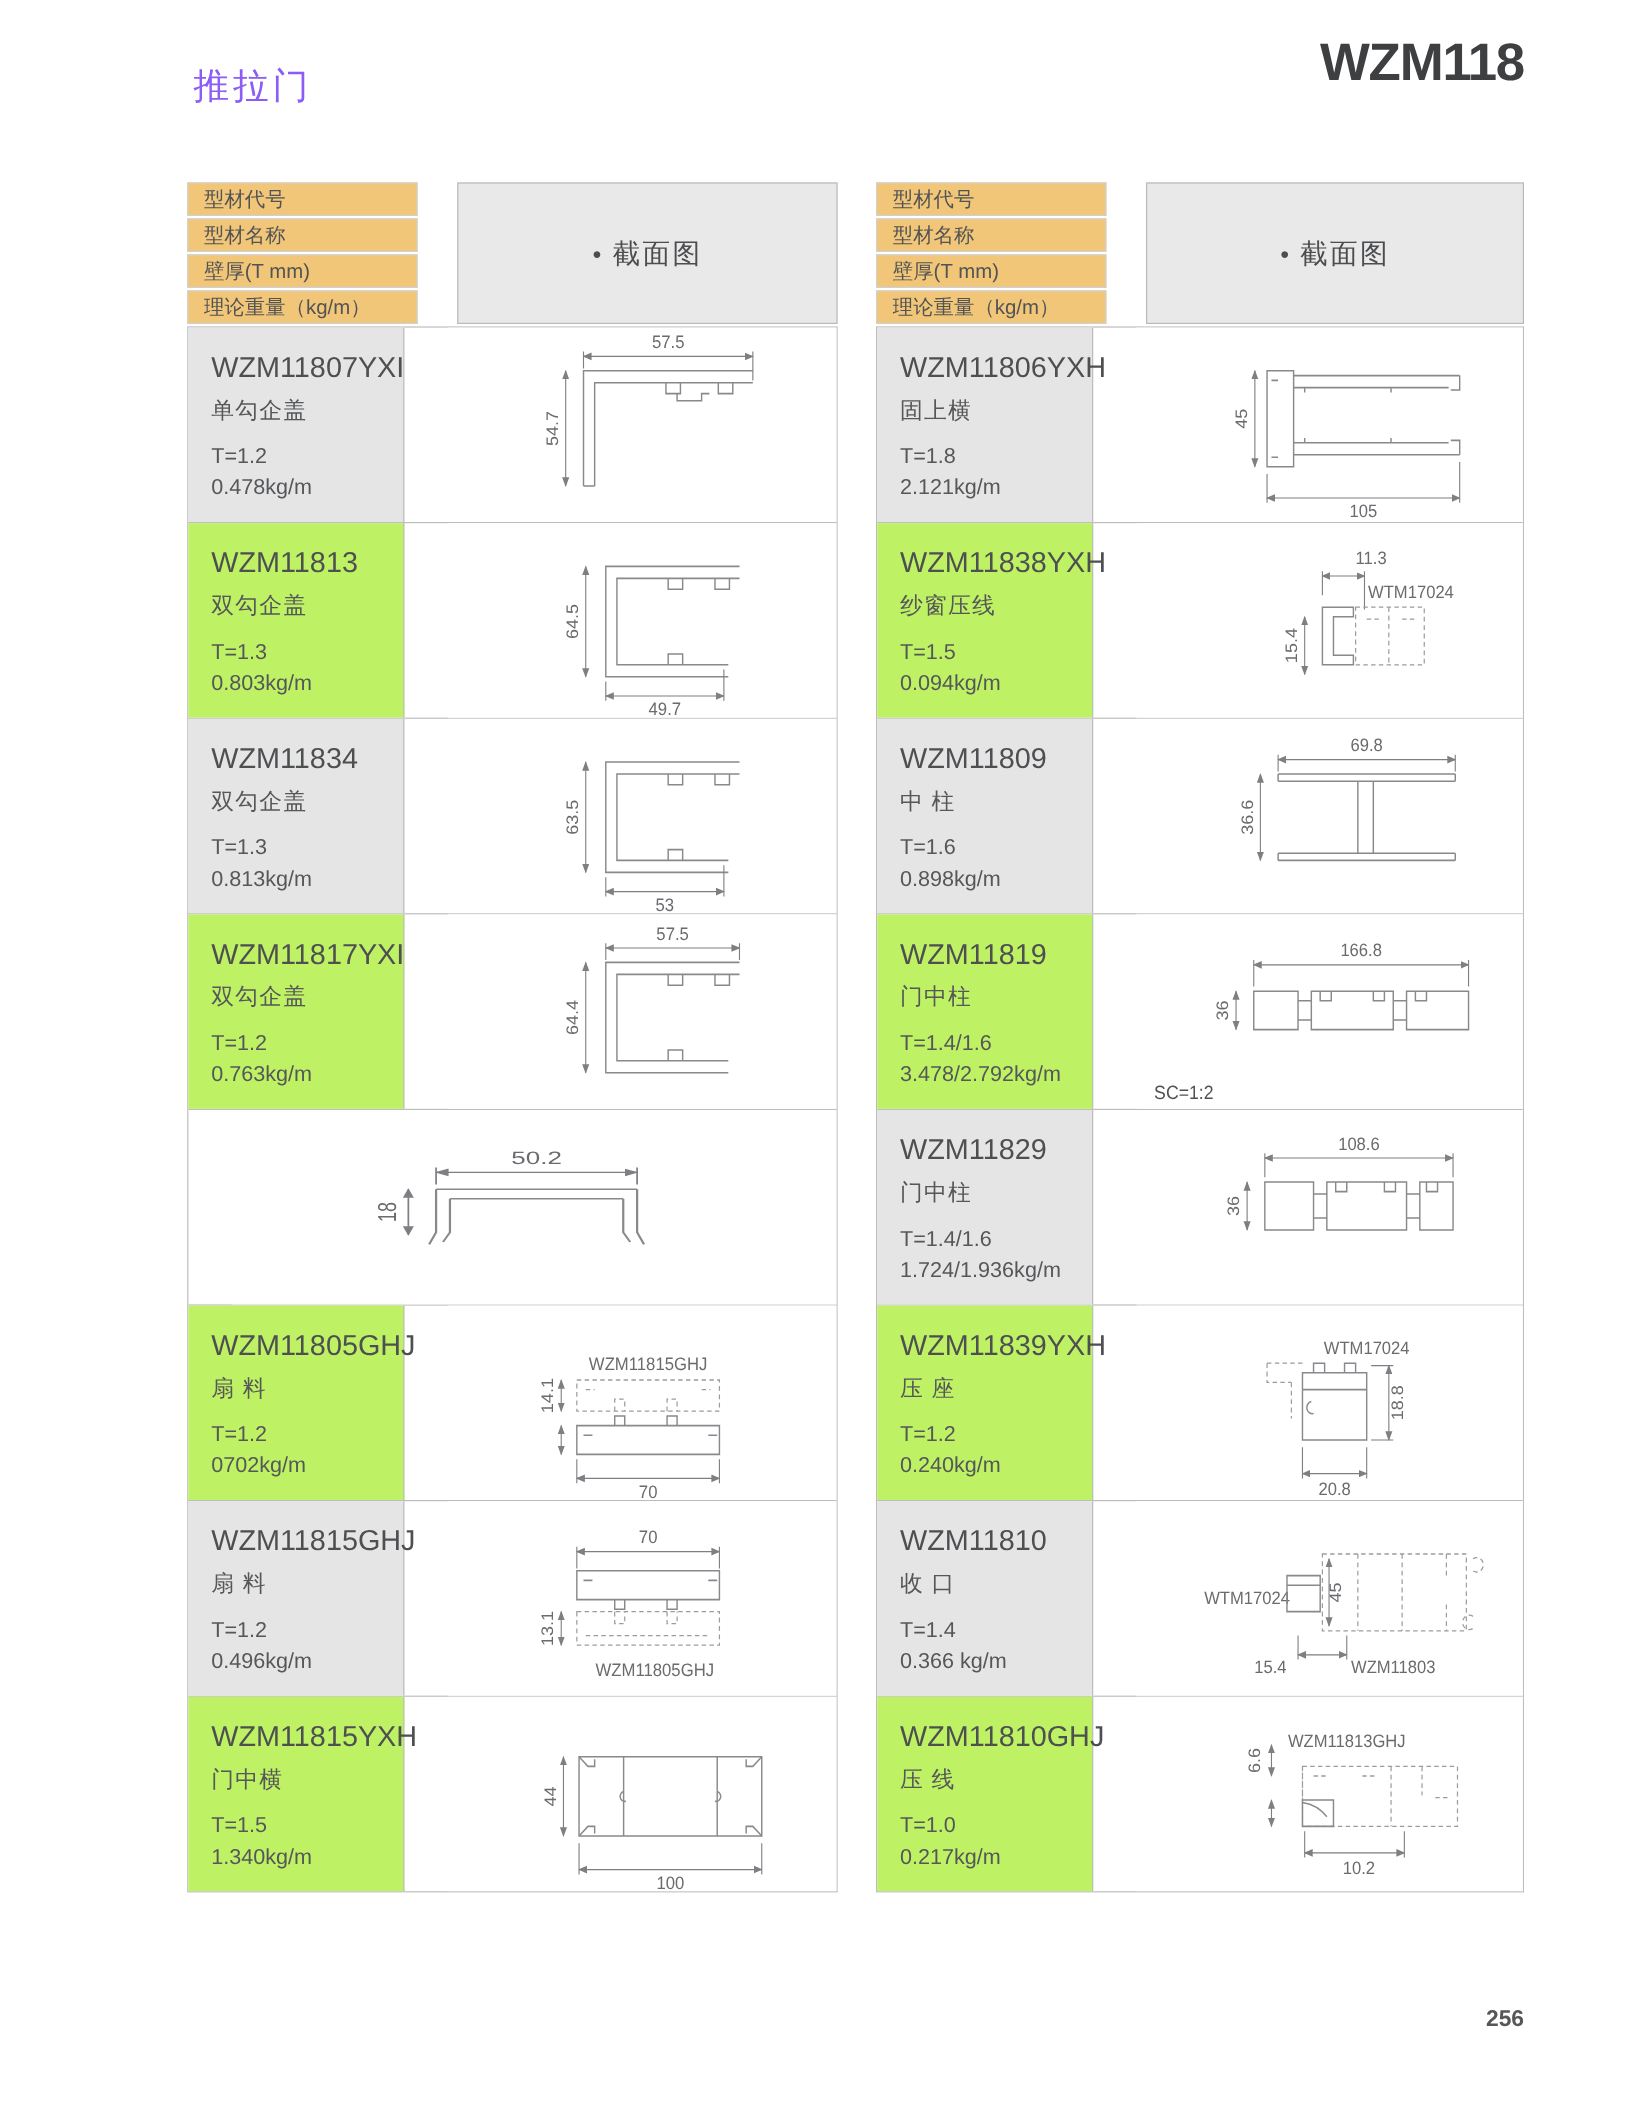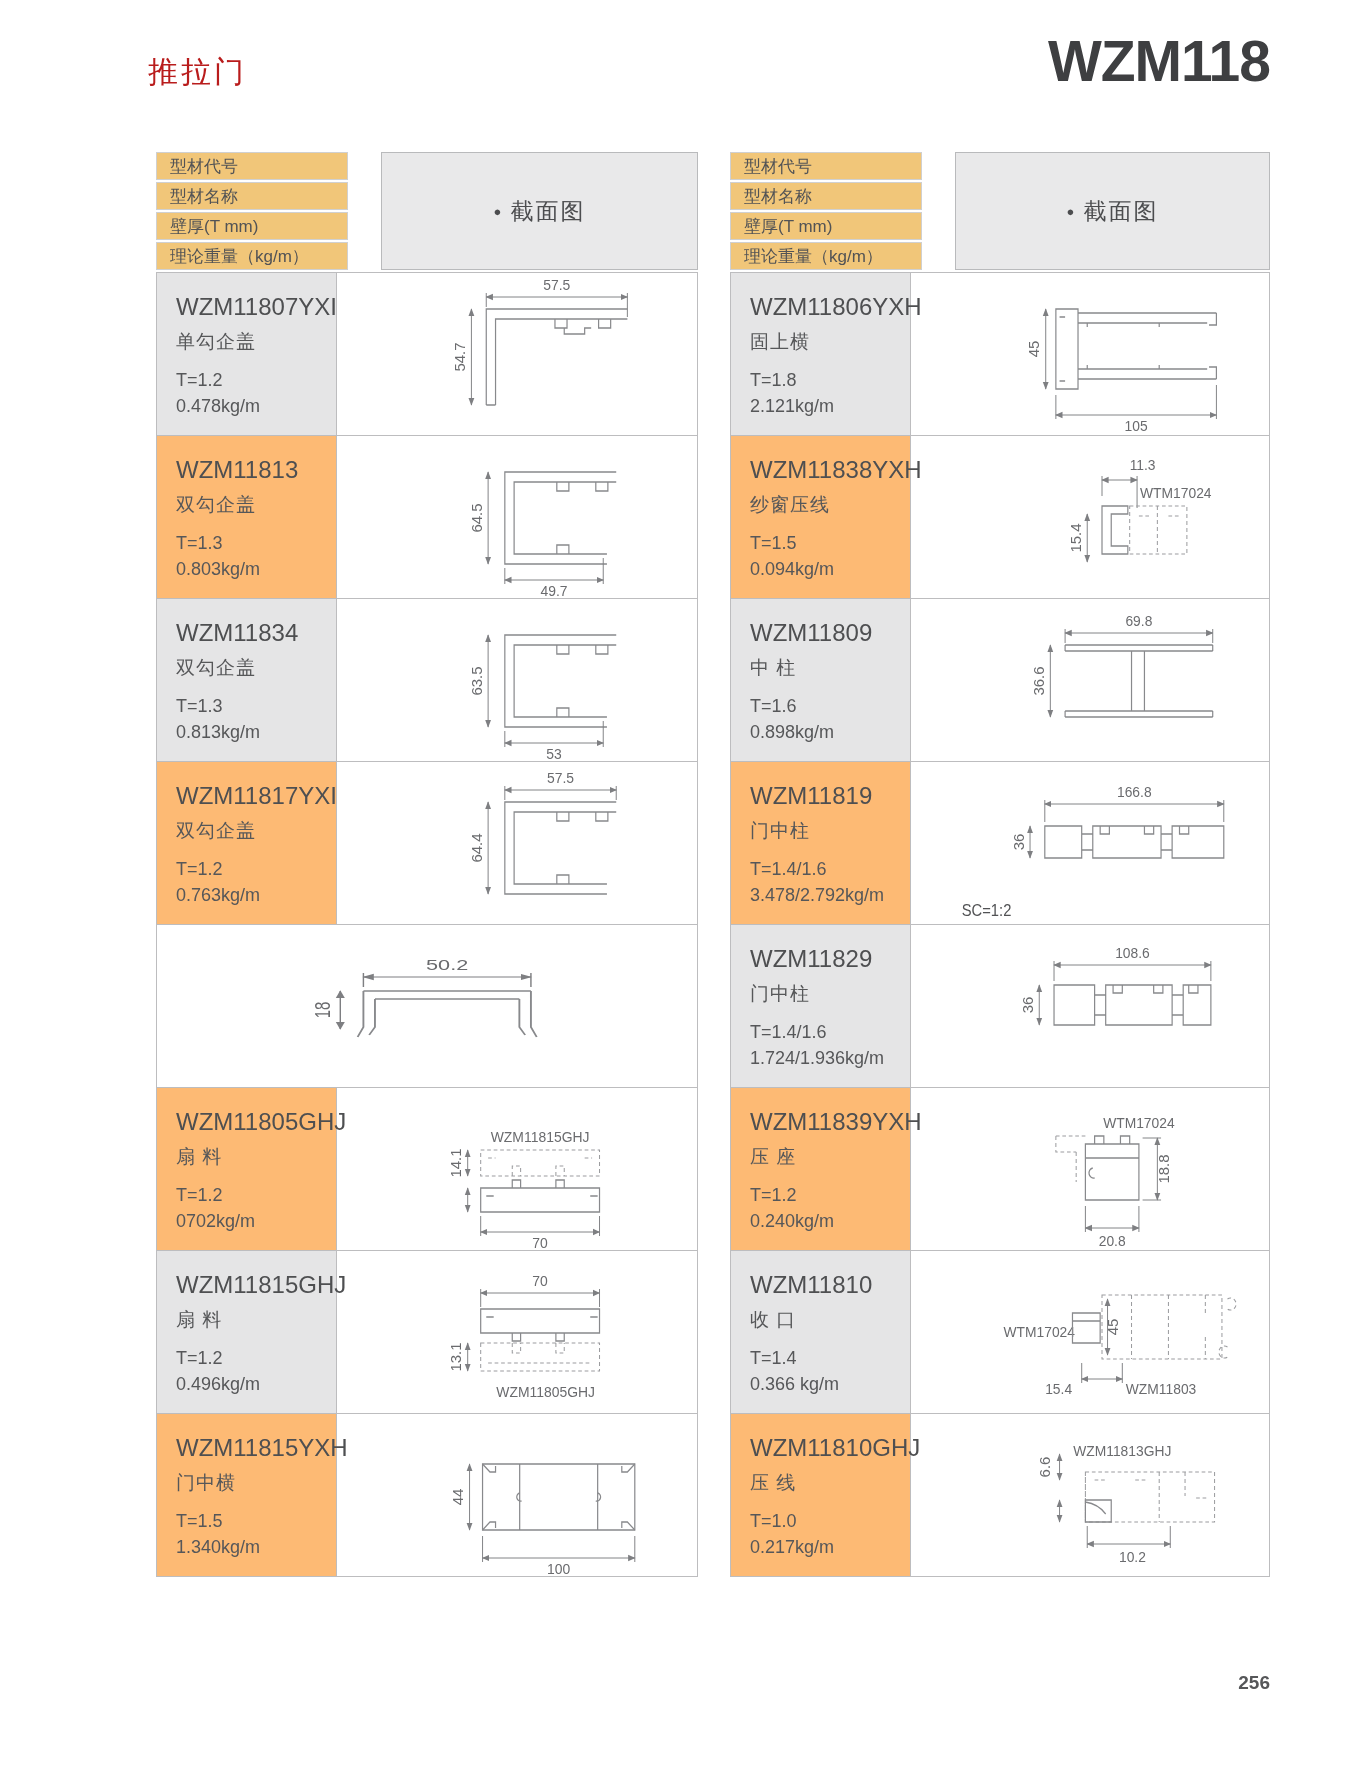--- a/index.html
+++ b/index.html
@@ -1,20 +1,20 @@
 <!DOCTYPE html>
 <html><head>
 <meta charset="utf-8">
 <style>
   html,body{margin:0;padding:0;background:#fff;}
   body{width:1358px;height:1772px;position:relative;overflow:hidden;
        font-family:"Liberation Sans",sans-serif;color:#565759;}
-  .page-title{position:absolute;left:148px;top:52px;font-size:30px;
-      letter-spacing:3px;color:#b91c1c;}
-  .model-no{position:absolute;right:88px;top:28px;font-size:57px;font-weight:bold;
+  .page-title{position:absolute;left:161px;top:52px;font-size:30px;
+      letter-spacing:3px;color:#8b5cf6;}
+  .model-no{position:absolute;right:88px;top:28px;font-size:44px;font-weight:bold;
       color:#3e3f41;letter-spacing:-1px;}
   .page-num{position:absolute;right:88px;top:1672px;font-size:19px;font-weight:bold;color:#565759;}
 
   .tbl{position:absolute;top:152px;}
   .tbl.left{left:156px;width:542px;}
   .tbl.right{left:730px;width:540px;}
 
   .thead{display:flex;gap:28px;}
   .thead-left{width:192px;display:flex;flex-direction:column;}
   .hcell{height:28px;margin-bottom:2px;background:#f1c679;border:1px solid #d0d0d0;
@@ -25,21 +25,21 @@
       box-sizing:border-box;display:flex;align-items:center;justify-content:center;
       font-size:23px;color:#4c4d4f;letter-spacing:2px;}
   .bullet{font-size:13px;margin-right:9px;letter-spacing:0;}
 
   .tbody{border:1px solid #bdbdbf;margin-top:2px;}
   .row{display:flex;height:162px;border-bottom:1px solid #bdbdbf;}
   .row:last-child{border-bottom:none;}
   .lcell{width:180px;box-sizing:border-box;border-right:1px solid #bdbdbf;
       display:flex;flex-direction:column;padding:20px 6px 16px 19px;}
   .lcell.g{background:#e5e5e6;}
-  .lcell.y{background:#fdba74;}
+  .lcell.y{background:#bef264;}
   .code{font-size:24px;color:#4e4f51;}
   .name{font-size:19px;color:#565759;margin-top:8px;letter-spacing:1px;}
   .meta{margin-top:auto;font-size:18px;color:#565759;line-height:26px;}
   .dcell{flex:1;position:relative;background:#fff;margin-left:36px;}
   svg.diag{position:absolute;left:0;top:0;width:100%;height:100%;}
 
   .p{stroke:#88898c;fill:none;stroke-width:1.3px;}
   .dash{stroke:#9b9c9f;fill:none;stroke-width:1.1px;stroke-dasharray:4 3;}
   .d{stroke:#7e7f82;stroke-width:1px;fill:none;}
   text.dim{font-size:15px;fill:#6a6b6e;font-family:"Liberation Sans",sans-serif;}

